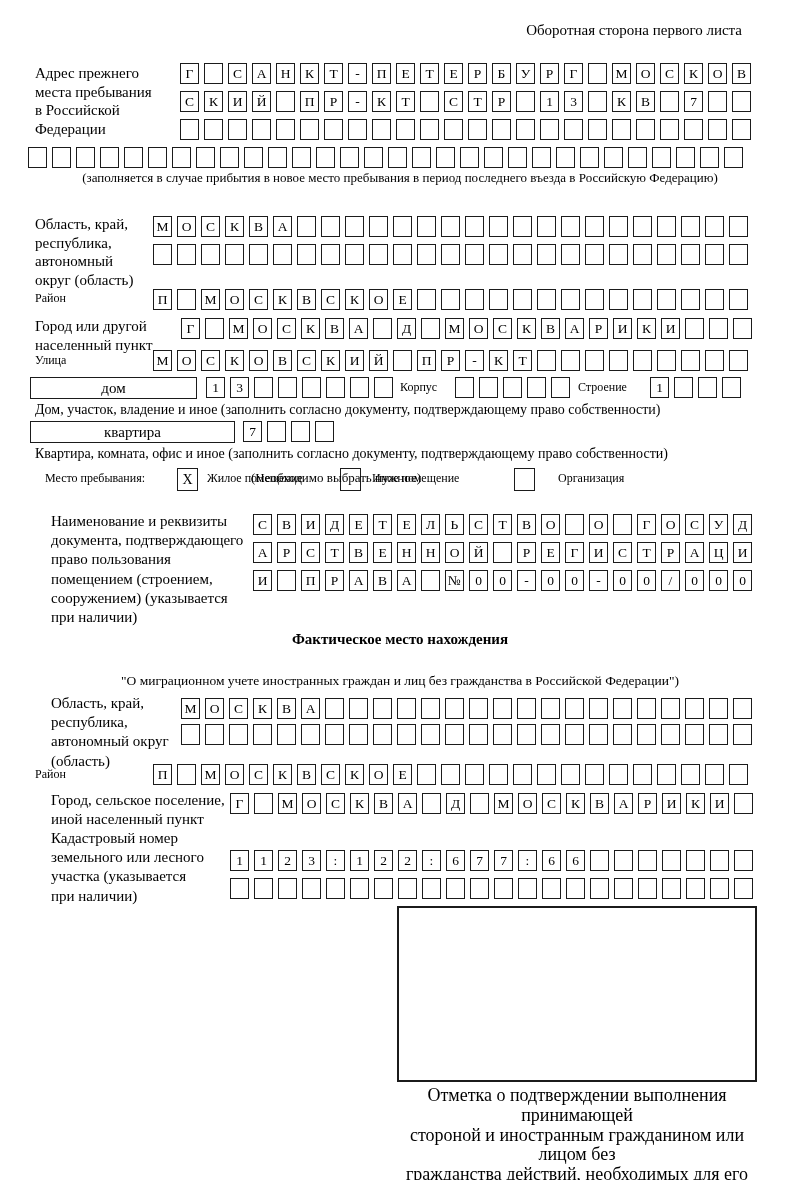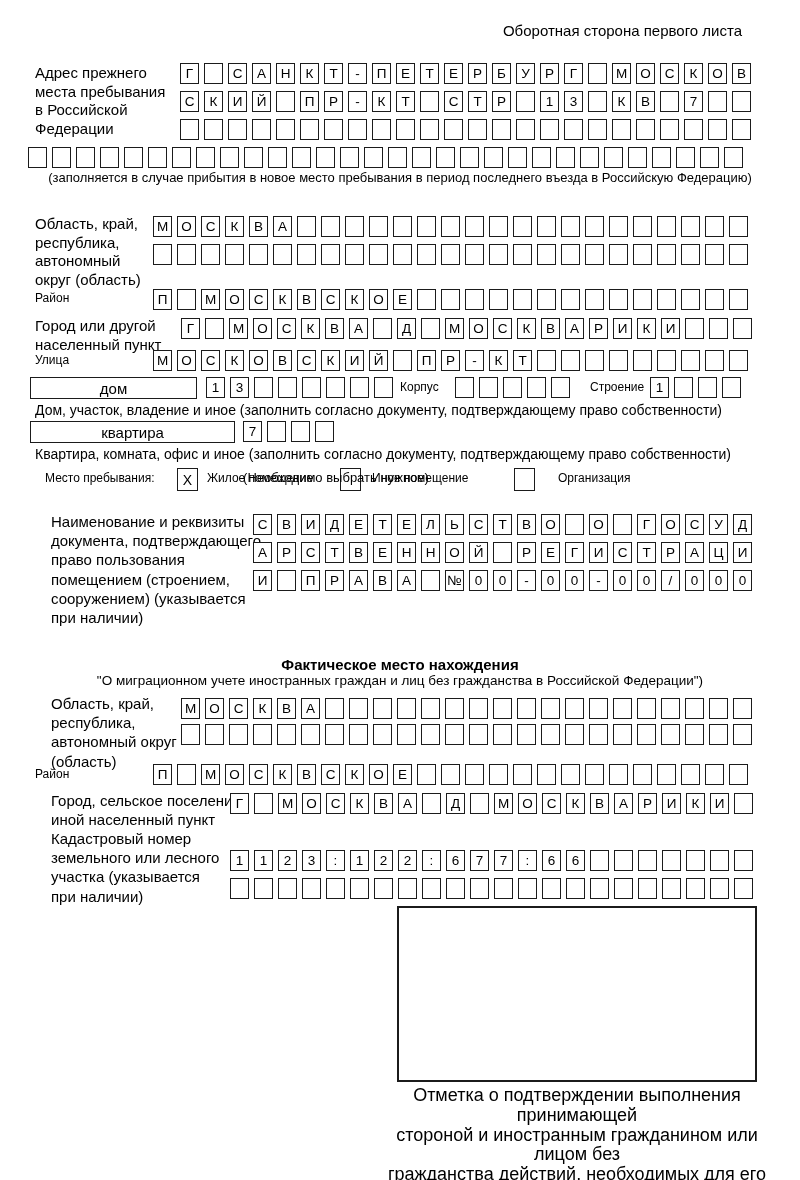--- a/index.html
+++ b/index.html
@@ -1,17 +1,17 @@
 <!DOCTYPE html>
 <html><head>
 <meta charset="utf-8">
 <style>
   html,body{margin:0;padding:0;background:#fff;}
   .page{position:relative;width:800px;height:1180px;background:#ffffff;overflow:hidden;
-        font-family:Liberation Sans, sans-serif;color:#000;}
+        font-family:Liberation Serif, serif;color:#000;}
   .title{position:absolute;top:22px;left:0;width:742px;text-align:right;font-size:15px;}
   .lbl{position:absolute;font-size:15px;line-height:18.6px;white-space:pre-line;}
   .lbl19{position:absolute;font-size:15px;line-height:19.2px;white-space:pre-line;margin-left:16px;}
   .inlbl{position:absolute;font-size:12px;white-space:nowrap;}
   .heading{position:absolute;left:0;width:800px;text-align:center;font-weight:bold;font-size:15.5px;}
   .note{position:absolute;font-size:14px;white-space:nowrap;}
   .note13{position:absolute;font-size:13px;}
   .center{left:0;width:800px;text-align:center;}
   .cellrow{position:absolute;display:flex;}
   .cell{flex:none;width:19px;height:21px;margin-right:5px;border:1.6px solid #1b1b1b;
@@ -310,21 +310,21 @@
       <span class="cell"></span>
     </div>
   <div class="inlbl" style="left:400px;top:380px">Корпус</div>
   <div class="cellrow" style="left:455px;top:377px">
       <span class="cell"></span>
       <span class="cell"></span>
       <span class="cell"></span>
       <span class="cell"></span>
       <span class="cell"></span>
     </div>
-  <div class="inlbl" style="left:590px;top:380px">Строение</div>
+  <div class="inlbl" style="left:578px;top:380px">Строение</div>
   <div class="cellrow" style="left:650px;top:377px">
       <span class="cell">1</span>
       <span class="cell"></span>
       <span class="cell"></span>
       <span class="cell"></span>
     </div>
   <div class="note" style="left:35px;top:402px">Дом, участок, владение и иное (заполнить согласно документу, подтверждающему право собственности)</div>
 
   <div class="bigbox" style="left:30px;top:421px;width:205px">
     <span>квартира</span>
@@ -415,21 +415,21 @@
       <span class="cell">0</span>
       <span class="cell">-</span>
       <span class="cell">0</span>
       <span class="cell">0</span>
       <span class="cell">/</span>
       <span class="cell">0</span>
       <span class="cell">0</span>
       <span class="cell">0</span>
     </div>
 
-  <div class="heading" style="top:656px;font-size:15px">Фактическое место нахождения</div>
+  <div class="heading" style="top:631px;font-size:15px">Фактическое место нахождения</div>
   <div class="note center" style="top:673px;font-size:13.5px">"О миграционном учете иностранных граждан и лиц без гражданства в Российской Федерации")</div>
 
   <div class="lbl19" style="left:35px;top:694px;width:160px">Область, край,
 республика,
 автономный округ
 (область)</div>
   <div class="cellrow" style="left:181px;top:698px">
       <span class="cell">М</span>
       <span class="cell">О</span>
       <span class="cell">С</span>

